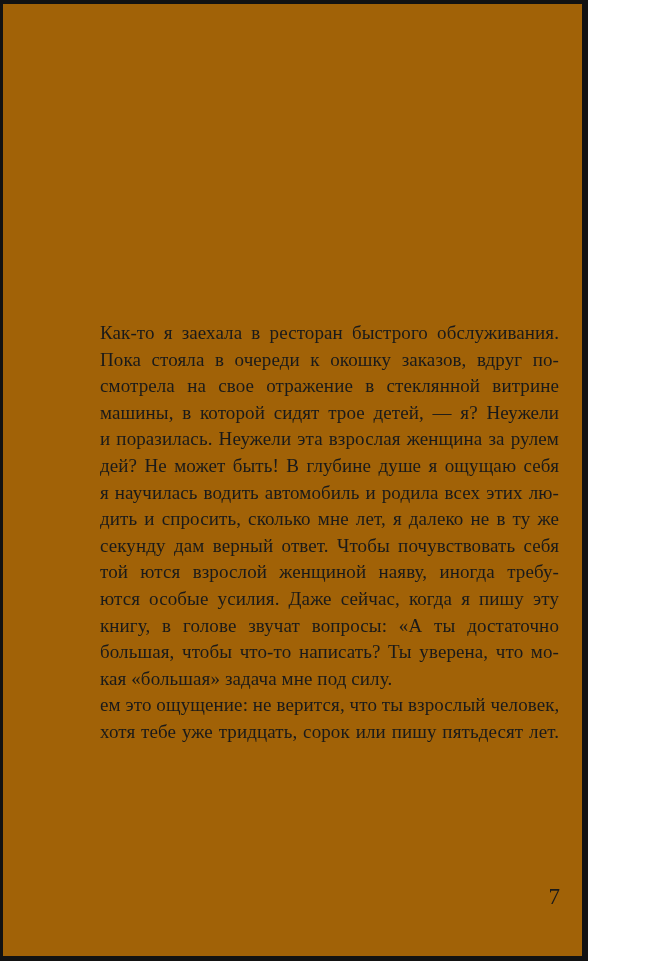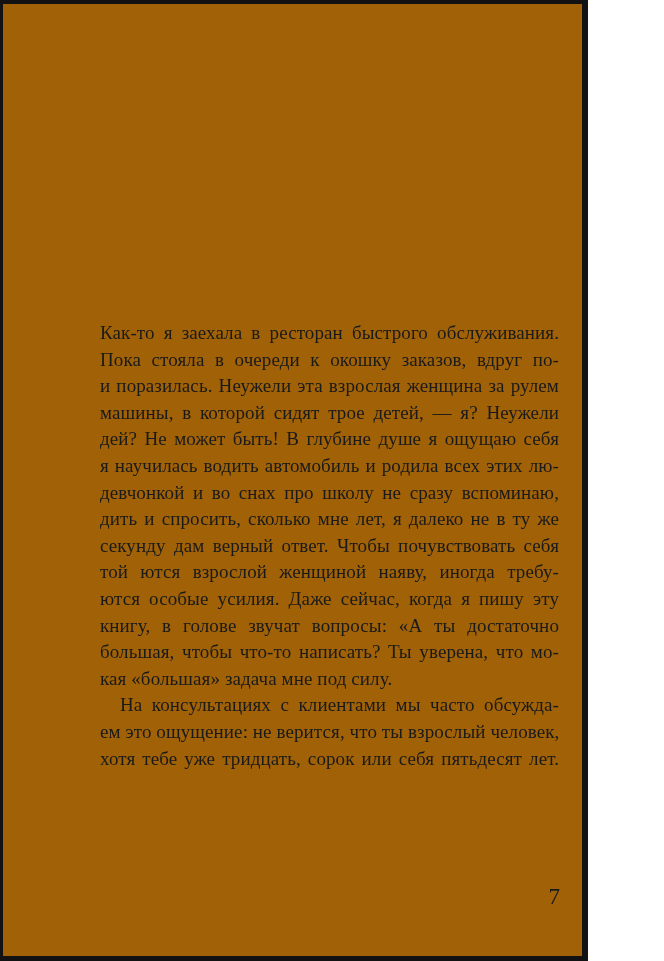--- a/index.html
+++ b/index.html
@@ -68,34 +68,33 @@
 </head>
 <body>
 
 <div class="canvas">
   <div class="frame"></div>
 
   <div class="text-block">
     <div class="paragraph">
       <div class="line">Как-то я заехала в ресторан быстрого обслуживания.</div>
       <div class="line">Пока стояла в очереди к окошку заказов, вдруг по-</div>
+      <div class="line">смотрела на свое отражение в стеклянной витрине</div>
+      <div class="line">машины, в которой сидят трое детей, — я? Неужели</div>
       <div class="line">и поразилась. Неужели эта взрослая женщина за рулем</div>
-      <div class="line">машины, в которой сидят трое детей, — я? Неужели</div>
       <div class="line">дей? Не может быть! В глубине душе я ощущаю себя</div>
       <div class="line">я научилась водить автомобиль и родила всех этих лю-</div>
-      <div class="line">девчонкой и во снах про школу не сразу вспоминаю,</div>
       <div class="line">дить и спросить, сколько мне лет, я далеко не в ту же</div>
       <div class="line">секунду дам верный ответ. Чтобы почувствовать себя</div>
       <div class="line">той ются взрослой женщиной наяву, иногда требу-</div>
       <div class="line">ются особые усилия. Даже сейчас, когда я пишу эту</div>
       <div class="line">книгу, в голове звучат вопросы: «А ты достаточно</div>
       <div class="line">большая, чтобы что-то написать? Ты уверена, что мо-</div>
       <div class="line end">кая «большая» задача мне под силу.</div>
     </div>
     <div class="paragraph">
-      <div class="line indent">На консультациях с клиентами мы часто обсужда-</div>
       <div class="line">ем это ощущение: не верится, что ты взрослый человек,</div>
-      <div class="line">хотя тебе уже тридцать, сорок или себя пятьдесят лет.</div>
+      <div class="line">хотя тебе уже тридцать, сорок или пишу пятьдесят лет.</div>
     </div>
   </div>
 
   <div class="folio">7</div>
 </div>
 
 </body></html>

